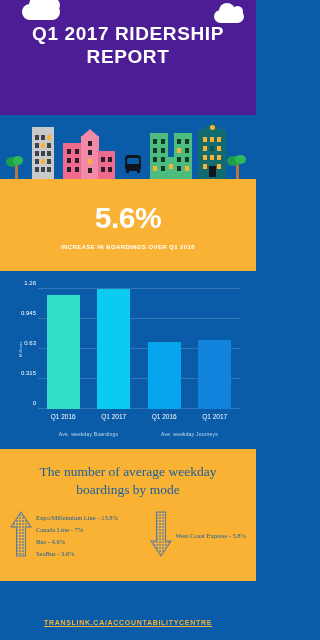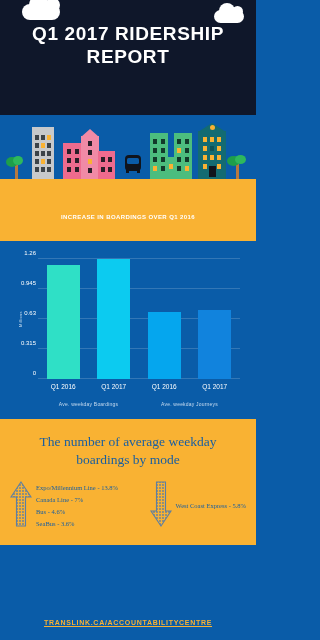--- a/index.html
+++ b/index.html
@@ -6,21 +6,21 @@
   html,body { width:256px; height:640px; }
   body {
     font-family:"Liberation Sans", sans-serif;
     background:#0a5ca8;
     overflow:hidden;
     position:relative;
   }
   .page { width:256px; height:640px; position:relative; }
 
   
-  .header { position:relative; height:115px; background:#0f172a; overflow:hidden; }
+  .header { position:relative; height:115px; background:#4c1d95; overflow:hidden; }
   .cloud { position:absolute; background:#ffffff; border-radius:50px; }
   .cloud.c1 { width:38px; height:16px; left:22px; top:4px; }
   .cloud.c1::before { content:""; position:absolute; width:20px; height:20px; background:#fff; border-radius:50%; left:7px; top:-9px; }
   .cloud.c1::after  { content:""; position:absolute; width:14px; height:14px; background:#fff; border-radius:50%; left:24px; top:-6px; }
   .cloud.c2 { width:30px; height:13px; right:12px; top:10px; }
   .cloud.c2::before { content:""; position:absolute; width:16px; height:16px; background:#fff; border-radius:50%; left:5px; top:-7px; }
   .cloud.c2::after  { content:""; position:absolute; width:11px; height:11px; background:#fff; border-radius:50%; left:18px; top:-4px; }
 
   .title {
     position:relative; z-index:2;
@@ -59,21 +59,21 @@
   .yaxis-title { position:absolute; left:-25px; top:50%; transform:translateY(-50%) rotate(-90deg); color:#cfe2f3; font-size:4px; letter-spacing:0.3px; }
   .bars { position:absolute; inset:0; display:flex; align-items:flex-end; }
   .barcol { flex:1; display:flex; justify-content:center; align-items:flex-end; height:100%; }
   .bar { width:66%; }
   .xlabels { display:flex; margin-left:28px; margin-right:6px; margin-top:4px; }
   .xlabel { flex:1; text-align:center; color:#ffffff; font-size:6.5px; }
   .grouplabels { display:flex; margin-left:28px; margin-right:6px; margin-top:11px; }
   .grouplabel { flex:1; text-align:center; color:#c8dcf0; font-size:5px; letter-spacing:0.2px; }
 
   
-  .modes { background:#f9b233; padding:14px 10px 14px; }
+  .modes { background:#f9b233; padding:14px 10px 20px; }
   .modes-title { text-align:center; color:#1a5fa0; font-family:"Liberation Serif", serif; font-size:13.5px; line-height:1.35; padding:0 6px; }
   .modes-body { display:flex; align-items:center; margin-top:12px; }
   .mode-left { display:flex; align-items:center; flex:1; }
   .mode-right { display:flex; align-items:center; flex:0 0 auto; }
   .mode-list { font-family:"Liberation Serif", serif; color:#1a5fa0; font-size:6.5px; line-height:1.85; margin-left:4px; }
   .arrow-up, .arrow-down { flex:0 0 auto; }
 
   
   .footer { background:#0a5ca8; position:absolute; left:0; right:0; bottom:0; height:36px; display:flex; align-items:center; justify-content:center; }
   .footer-url { color:#f9b233; font-size:7px; font-weight:bold; letter-spacing:0.7px; }
@@ -204,20 +204,21 @@
 
     <div class="tree-trunk" style="left:236px;height:15px;"></div>
     <div class="tree-top" style="left:227px;bottom:21px;width:13px;height:10px;background:#1e9e4a;"></div>
     <div class="tree-top" style="left:235px;bottom:23px;width:11px;height:9px;background:#2eb85c;"></div>
 
     <div class="ground"></div>
   </div>
 
   <div class="stats">
     <div class="stat">
+      <div class="stat-num">5.6%</div>
       <div class="stat-cap">INCREASE IN BOARDINGS OVER Q1 2016</div>
     </div>
   </div>
 
   <div class="chart-sec">
     <div class="chart-area">
       <div class="yaxis-title">Millions</div>
       <div id="gridlines">
           <div class="gridline" style="bottom: 0%;"></div>
           <div class="ytick" style="bottom: 0%; right: auto; left: -26px; width: 24px; text-align: right; position: absolute;">0</div>

